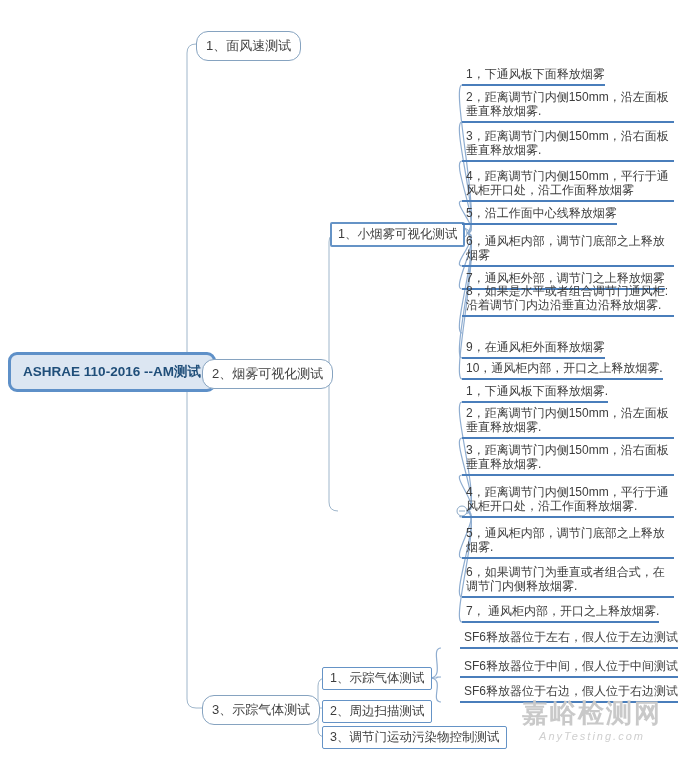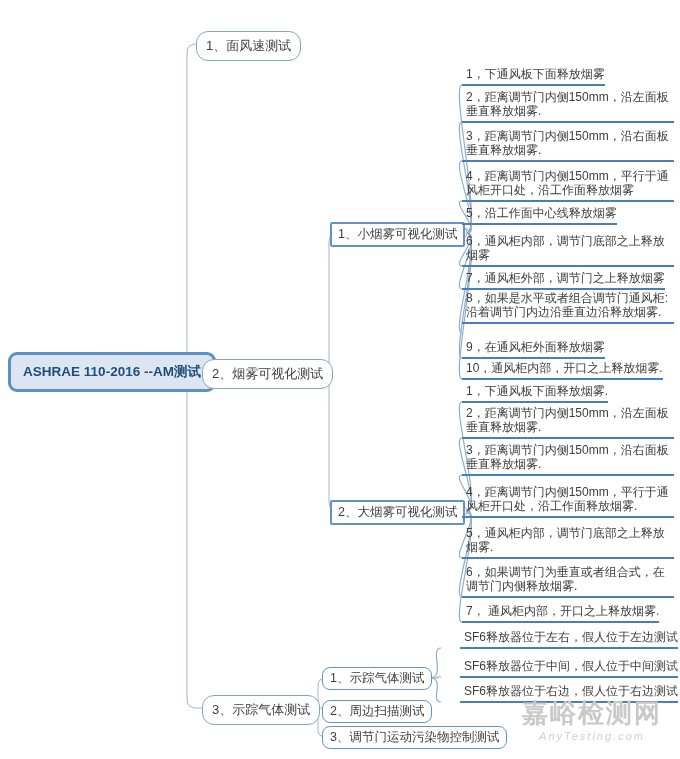--- a/index.html
+++ b/index.html
@@ -18,21 +18,21 @@
     background:#dce6f2;border:3px solid #5e90c8;border-radius:9px;
     color:#1f4e79;font-weight:bold;font-size:13.5px;
   }
   .lvl2{
     border:1px solid #86a3c0;font-size:13px;padding:5px 9px;border-radius:12px;
   }
   .lvl3{
     border:2px solid #6593c6;font-size:12.5px;padding:2px 6px;border-radius:2px;
   }
   .lvl3b{
-    border:1.5px solid #6593c6;font-size:12.5px;padding:2px 7px;border-radius:8px;
+    border:1.5px solid #6593c6;font-size:12.5px;padding:2px 7px;border-radius:2px;
   }
   .b1{left:196px;top:31px;}
   .b2{left:202px;top:359px;}
   .b3{left:202px;top:695px;}
   .small{left:330px;top:222px;}
   .big{left:330px;top:500px;}
   .tr1{left:322px;top:667px;}
   .tr2{left:322px;top:700px;}
   .tr3{left:322px;top:726px;}
   .leaf{
@@ -108,34 +108,33 @@
     </g>
   </svg>
 
   <div class="node root">ASHRAE 110-2016 --AM测试</div>
 
   <div class="node lvl2 b1">1、面风速测试</div>
   <div class="node lvl2 b2">2、烟雾可视化测试</div>
   <div class="node lvl2 b3">3、示踪气体测试</div>
 
   <div class="node lvl3 small">1、小烟雾可视化测试</div>
-  <div class="node lvl3 big">2、大烟雾可视化测试</div>
 
   <div class="node lvl3b tr1">1、示踪气体测试</div>
   <div class="node lvl3b tr2">2、周边扫描测试</div>
   <div class="node lvl3b tr3">3、调节门运动污染物控制测试</div>
 
   <div class="leaf" style="top:67px">1，下通风板下面释放烟雾</div>
   <div class="leaf" style="top:90px">2，距离调节门内侧150mm，沿左面板垂直释放烟雾.</div>
   <div class="leaf" style="top:129px">3，距离调节门内侧150mm，沿右面板垂直释放烟雾.</div>
   <div class="leaf" style="top:169px">4，距离调节门内侧150mm，平行于通风柜开口处，沿工作面释放烟雾</div>
   <div class="leaf" style="top:206px">5，沿工作面中心线释放烟雾</div>
   <div class="leaf" style="top:234px">6，通风柜内部，调节门底部之上释放烟雾</div>
   <div class="leaf" style="top:271px">7，通风柜外部，调节门之上释放烟雾</div>
-  <div class="leaf" style="top:291px">8，如果是水平或者组合调节门通风柜:沿着调节门内边沿垂直边沿释放烟雾.</div>
+  <div class="leaf" style="top:284px">8，如果是水平或者组合调节门通风柜:沿着调节门内边沿垂直边沿释放烟雾.</div>
   <div class="leaf" style="top:340px">9，在通风柜外面释放烟雾</div>
   <div class="leaf" style="top:361px">10，通风柜内部，开口之上释放烟雾.</div>
 
   <div class="leaf" style="top:384px">1，下通风板下面释放烟雾.</div>
   <div class="leaf" style="top:406px">2，距离调节门内侧150mm，沿左面板垂直释放烟雾.</div>
   <div class="leaf" style="top:443px">3，距离调节门内侧150mm，沿右面板垂直释放烟雾.</div>
   <div class="leaf" style="top:485px">4，距离调节门内侧150mm，平行于通风柜开口处，沿工作面释放烟雾.</div>
   <div class="leaf" style="top:526px">5，通风柜内部，调节门底部之上释放烟雾.</div>
   <div class="leaf" style="top:565px">6，如果调节门为垂直或者组合式，在调节门内侧释放烟雾.</div>
   <div class="leaf" style="top:604px">7， 通风柜内部，开口之上释放烟雾.</div>

